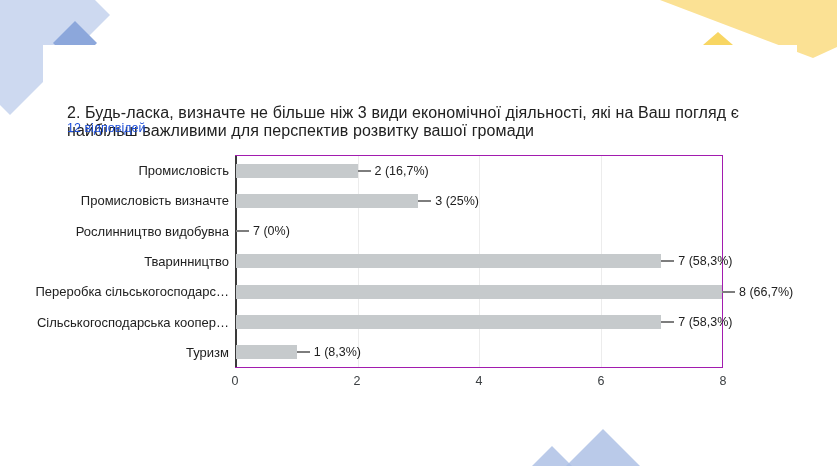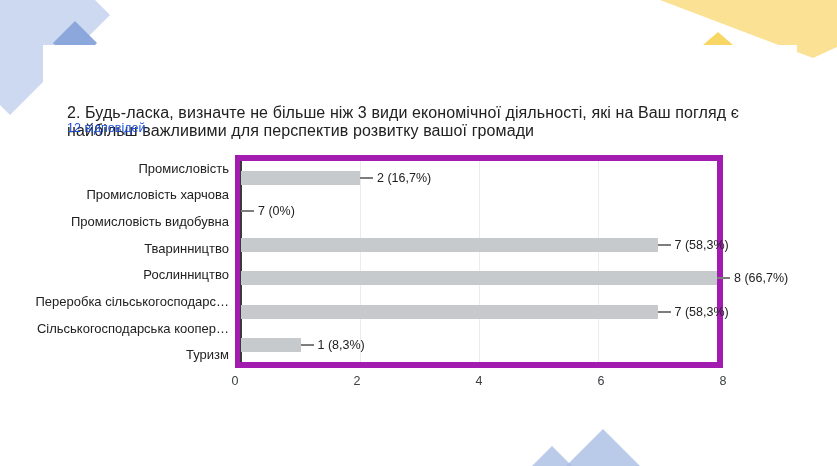--- a/index.html
+++ b/index.html
@@ -8,21 +8,21 @@
   .decor{position:absolute;left:0;top:0;z-index:0;}
   .card{position:absolute;left:43px;top:45px;width:754px;height:375px;background:#ffffff;z-index:1;}
   .title{position:absolute;left:24px;top:15px;width:716px;font-size:16px;line-height:18px;
          color:#212121;letter-spacing:0.1px;margin-top:44px;}
   .responses{position:absolute;left:24px;top:76px;font-size:12.5px;color:#1d4ed8;}
   .chart{position:absolute;left:0;top:110px;width:754px;height:250px;}
   .cats{position:absolute;left:0;top:0;width:186px;height:213px;display:flex;flex-direction:column;}
   .cat{flex:1;display:flex;align-items:center;justify-content:flex-end;font-size:13px;
        color:#212121;white-space:nowrap;}
   .plot{position:absolute;left:192px;top:0;width:488px;height:213px;box-sizing:border-box;
-        border:6px solid #a21caf;background:#ffffff;}
+        border:1px solid #a21caf;background:#ffffff;}
   .gridline{position:absolute;top:0;bottom:0;width:1px;background:#ececec;}
   .yaxis{position:absolute;left:-1px;top:0;bottom:0;width:2px;background:#3a3a3a;}
   .rows{position:absolute;left:0;right:0;top:0;bottom:0;display:flex;flex-direction:column;}
   .prow{flex:1;position:relative;display:flex;align-items:center;}
   .bar{height:14px;flex:none;background:#c6cacc;}
   .conn{width:13px;height:2px;flex:none;background:#7d7d7d;}
   .val{margin-left:4px;font-size:12.5px;color:#212121;white-space:nowrap;}
   .xlabels{position:absolute;left:192px;top:219px;width:488px;height:16px;}
   .xlab{position:absolute;transform:translateX(-50%);font-size:12.5px;color:#3c4043;}
 </style>
@@ -43,40 +43,44 @@
   <div class="card">
 
     <div class="title">2. Будь-ласка, визначте не більше ніж 3 види економічної діяльності, які на Ваш погляд є найбільш важливими для перспектив розвитку вашої громади</div>
 
     <div class="responses">12 відповідей</div>
 
     <div class="chart">
 
       <div class="cats">
         <div class="cat">Промисловість</div>
-        <div class="cat">Промисловість харчова</div>
-        <div class="cat">Промисловість видобувна</div>
+        <div class="cat">Промисловість визначте</div>
+        <div class="cat">Рослинництво видобувна</div>
         <div class="cat">Тваринництво</div>
-        <div class="cat">Рослинництво</div>
         <div class="cat">Переробка сільськогосподарс…</div>
         <div class="cat">Сільськогосподарська коопер…</div>
         <div class="cat">Туризм</div>
       </div>
 
       <div class="plot">
         <div class="gridline" style="left:25%"></div>
         <div class="gridline" style="left:50%"></div>
         <div class="gridline" style="left:75%"></div>
         <div class="yaxis"></div>
 
         <div class="rows">
           <div class="prow">
             <div class="bar" style="width: 25%; background: rgb(198, 202, 204);"></div>
             <div class="conn"></div>
             <span class="val">2 (16,7%)</span>
+          </div>
+          <div class="prow">
+            <div class="bar" style="width: 37.5%; background: rgb(198, 202, 204);"></div>
+            <div class="conn"></div>
+            <span class="val">3 (25%)</span>
           </div>
           <div class="prow">
             <div class="bar" style="width: 0%; background: rgb(198, 202, 204);"></div>
             <div class="conn"></div>
             <span class="val">7 (0%)</span>
           </div>
           <div class="prow">
             <div class="bar" style="width: 87.5%; background: rgb(198, 202, 204);"></div>
             <div class="conn"></div>
             <span class="val">7 (58,3%)</span>

